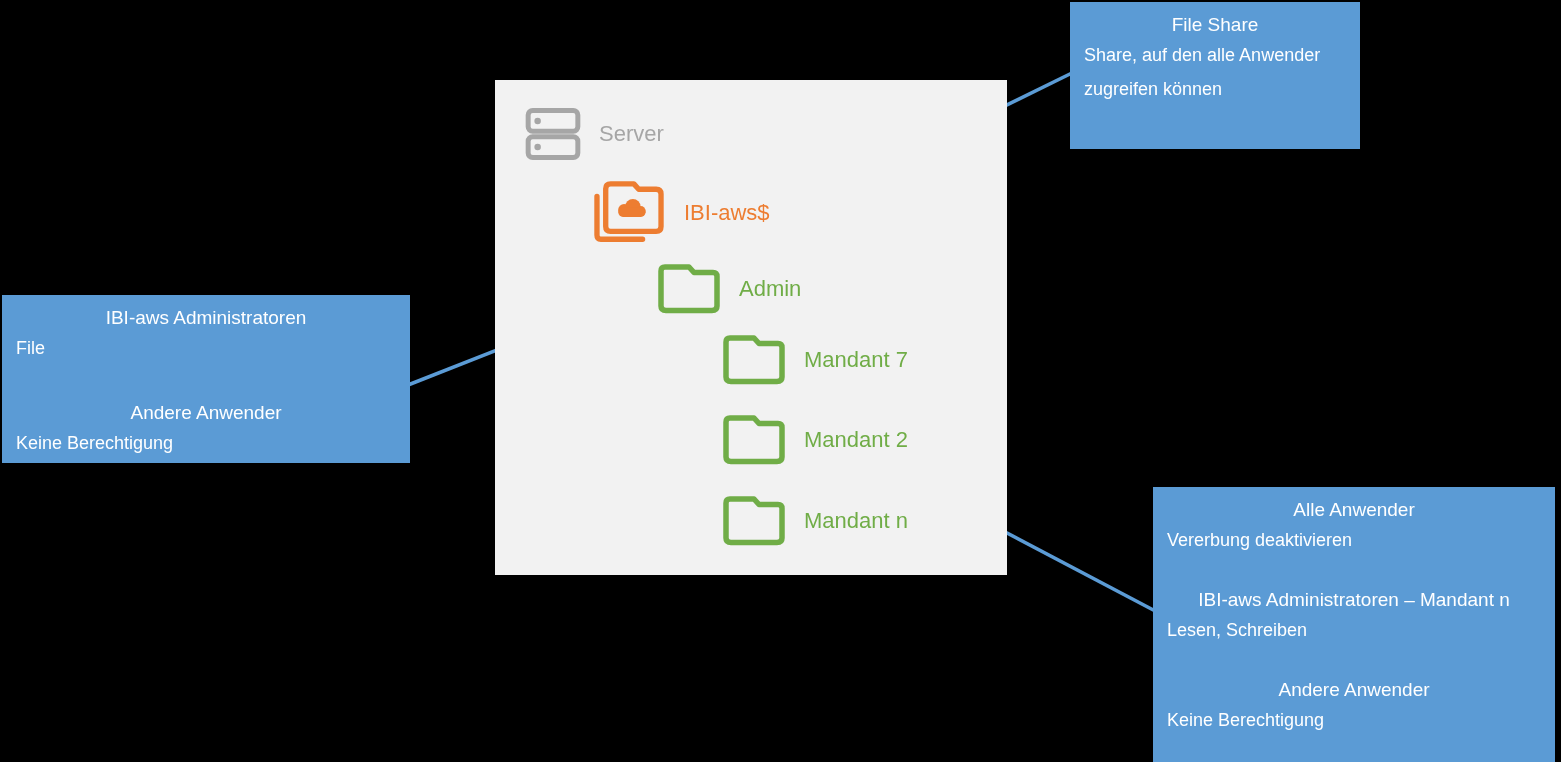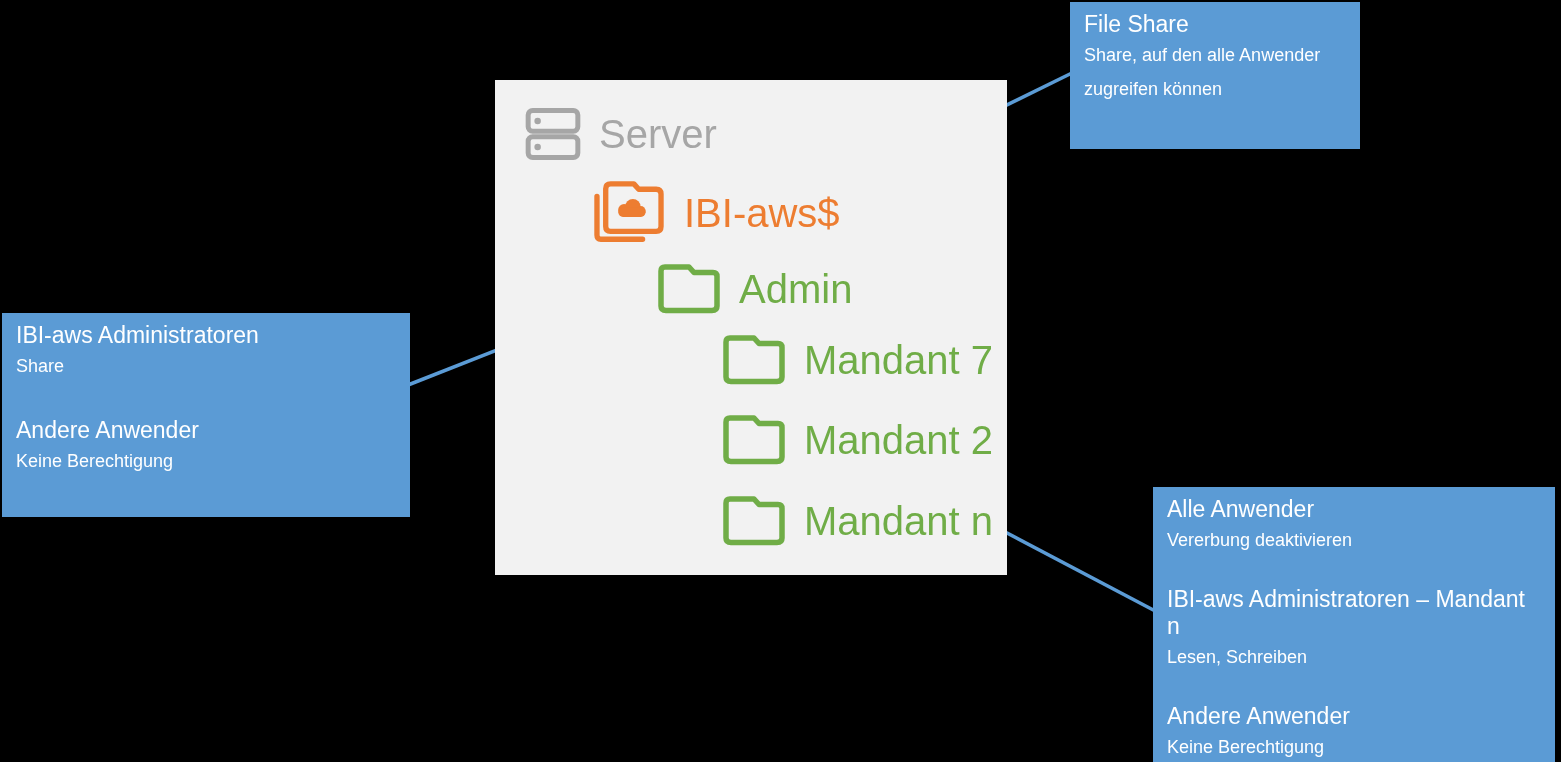--- a/index.html
+++ b/index.html
@@ -26,21 +26,21 @@
     background: var(--panel, #F2F2F2);
   }
   .tree-row {
     position: absolute;
     display: flex;
     align-items: center;
     gap: 18px;
     white-space: nowrap;
   }
   .tree-label {
-    font-size: 40px;
+    font-size: 22px;
     line-height: 1;
   }
   .row-server   { left: 30px;  top: 26px;  }
   .row-share    { left: 97px;  top: 100px; }
   .row-admin    { left: 162px; top: 183px; }
   .row-mandant1 { left: 227px; top: 254px; }
   .row-mandant2 { left: 227px; top: 334px; }
   .row-mandantn { left: 227px; top: 415px; }
 
   .label-gray   { color: var(--gray, #A6A6A6); }
@@ -55,32 +55,32 @@
 
   
   .callout {
     position: absolute;
     background: var(--callout, #5B9BD5);
     color: var(--callout_text, #FFFFFF);
     padding: 9px 14px;
     box-sizing: border-box;
     overflow: hidden;
   }
-  .co-small { font-size: 23px; line-height: 27px; }
+  .co-small { font-size: 19px; line-height: 27px; text-align: center; }
   .co-large { font-size: 18px; line-height: 34px; }
   .co-gap-lg { height: 34px; }
   .co-gap-md { height: 29px; }
 
   .callout-file-share {
     left: 1070px; top: 2px;
     width: 290px; height: 147px;
   }
   .callout-admin {
-    left: 2px; top: 313px;
-    width: 408px; height: 204px;
+    left: 2px; top: 295px;
+    width: 408px; height: 168px;
   }
   .callout-mandant {
     left: 1153px; top: 487px;
     width: 402px; height: 288px;
   }
 
   
   .arrows {
     position: absolute;
     left: 0; top: 0;
@@ -167,21 +167,21 @@
 
   </div>
 
   <div class="callout callout-file-share">
     <div class="co-small">File Share</div>
     <div class="co-large">Share, auf den alle Anwender zugreifen können</div>
   </div>
 
   <div class="callout callout-admin">
     <div class="co-small">IBI-aws Administratoren</div>
-    <div class="co-large">Share</div>
+    <div class="co-large">File</div>
     <div class="co-gap-lg"></div>
     <div class="co-small">Andere Anwender</div>
     <div class="co-large">Keine Berechtigung</div>
   </div>
 
   <div class="callout callout-mandant">
     <div class="co-small">Alle Anwender</div>
     <div class="co-large">Vererbung deaktivieren</div>
     <div class="co-gap-md"></div>
     <div class="co-small">IBI-aws Administratoren – Mandant n</div>

